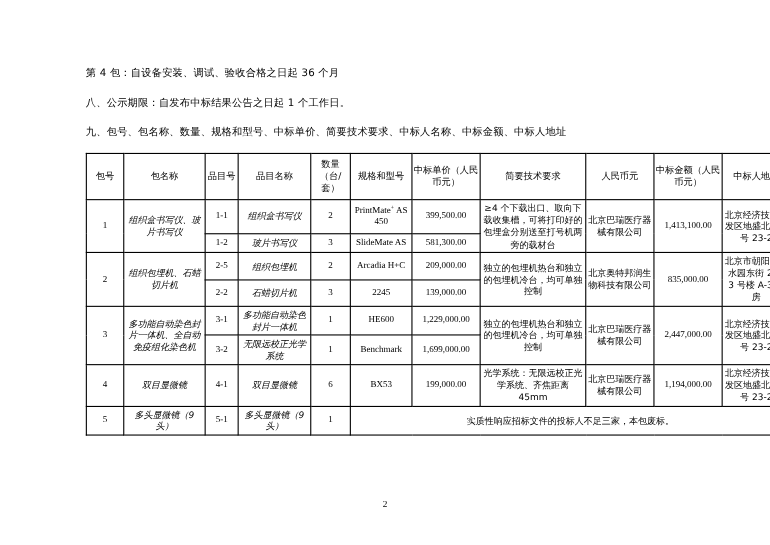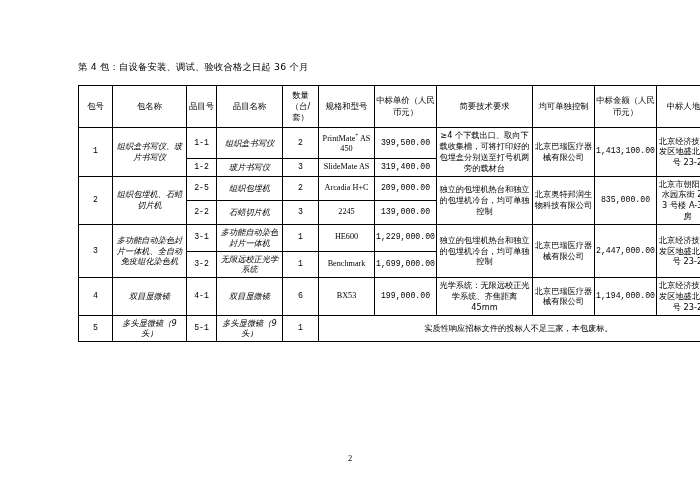--- a/index.html
+++ b/index.html
@@ -57,21 +57,21 @@
   .c-itemno{ width: 30px; }
   .c-iname { width: 66px; }
   .c-qty   { width: 36px; }
   .c-model { width: 56px; }
   .c-price { width: 62px; }
   .c-tech  { width: 96px; }
   .c-winner{ width: 62px; }
   .c-amount{ width: 62px; }
   .c-addr  { width: 62px; }
 
-  .num { font-family: Liberation Mono, monospace; font-size: 8.4px; }
+  .num { font-family: Liberation Serif, serif; font-size: 8.4px; }
   .model-cell { font-family: "Liberation Serif", "DejaVu Serif", serif; font-size: 8.3px; }
   .tech-cell { text-align: center; padding: 3px 4px; line-height: 1.45; }
   .addr-cell { line-height: 1.45; padding: 3px 3px; }
   .winner-cell { line-height: 1.45; padding: 3px 3px; }
   .name-cell { line-height: 1.45; padding: 3px 3px; font-style: italic; }
   .full-note { text-align: center; font-size: 8.3px; padding: 5px 4px; }
 
   .pagenum {
     position: absolute;
     left: 0;
@@ -82,20 +82,22 @@
     font-family: "Liberation Serif", "DejaVu Serif", serif;
   }
   sup { font-size: 0.65em; vertical-align: super; }
 </style>
 </head>
 <body>
 
 <div class="page">
 
   <p class="para p1">第 4 包：自设备安装、调试、验收合格之日起 36 个月</p>
+  <p class="para p2">八、公示期限：自发布中标结果公告之日起 1 个工作日。</p>
+  <p class="para p3">九、包号、包名称、数量、规格和型号、中标单价、简要技术要求、中标人名称、中标金额、中标人地址</p>
 
   <table class="bid">
     <colgroup>
       <col class="c-pkg">
         <col class="c-pname">
         <col class="c-itemno">
         <col class="c-iname">
       <col class="c-qty">
         <col class="c-model">
         <col class="c-price">
@@ -107,21 +109,21 @@
     <thead>
       <tr>
         <td>包号</td>
         <td>包名称</td>
         <td>品目号</td>
         <td>品目名称</td>
         <td>数量（台/套）</td>
         <td>规格和型号</td>
         <td>中标单价（人民币元）</td>
         <td>简要技术要求</td>
-        <td>均可单独控制</td>
+        <td>人民币元</td>
         <td>中标金额（人民币元）</td>
         <td>中标人地址</td>
       </tr>
     </thead>
     <tbody>
 
       <tr>
         <td rowspan="2" class="num">1</td>
         <td rowspan="2" class="name-cell">组织盒书写仪、玻片书写仪</td>
         <td class="num">1-1</td>
@@ -132,21 +134,21 @@
         <td rowspan="2" class="tech-cell">≥4 个下载出口、取向下载收集槽，可将打印好的包埋盒分别送至打号机两旁的载材台</td>
         <td rowspan="2" class="winner-cell">北京巴瑞医疗器械有限公司</td>
         <td rowspan="2" class="num">1,413,100.00</td>
         <td rowspan="2" class="addr-cell">北京经济技术开发区地盛北街 1 号 23-2</td>
       </tr>
       <tr>
         <td class="num">1-2</td>
         <td class="name-cell">玻片书写仪</td>
         <td class="num">3</td>
         <td class="model-cell">SlideMate AS</td>
-        <td class="num">319,400.00</td>
+        <td class="num">581,300.00</td>
       </tr>
 
       <tr>
         <td rowspan="2" class="num">2</td>
         <td rowspan="2" class="name-cell">组织包埋机、石蜡切片机</td>
         <td class="num">2-5</td>
         <td class="name-cell">组织包埋机</td>
         <td class="num">2</td>
         <td class="model-cell">Arcadia H+C</td>
         <td class="num">209,000.00</td>

